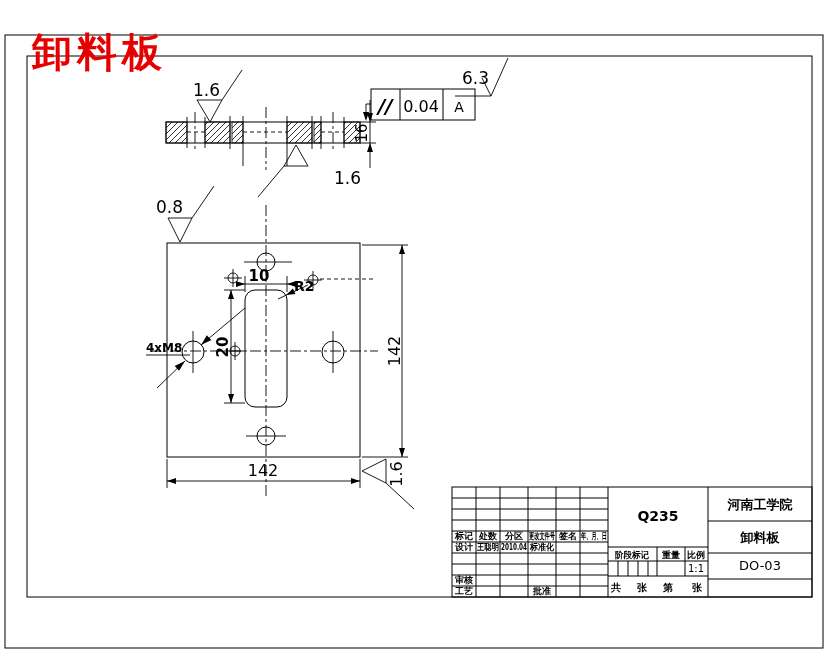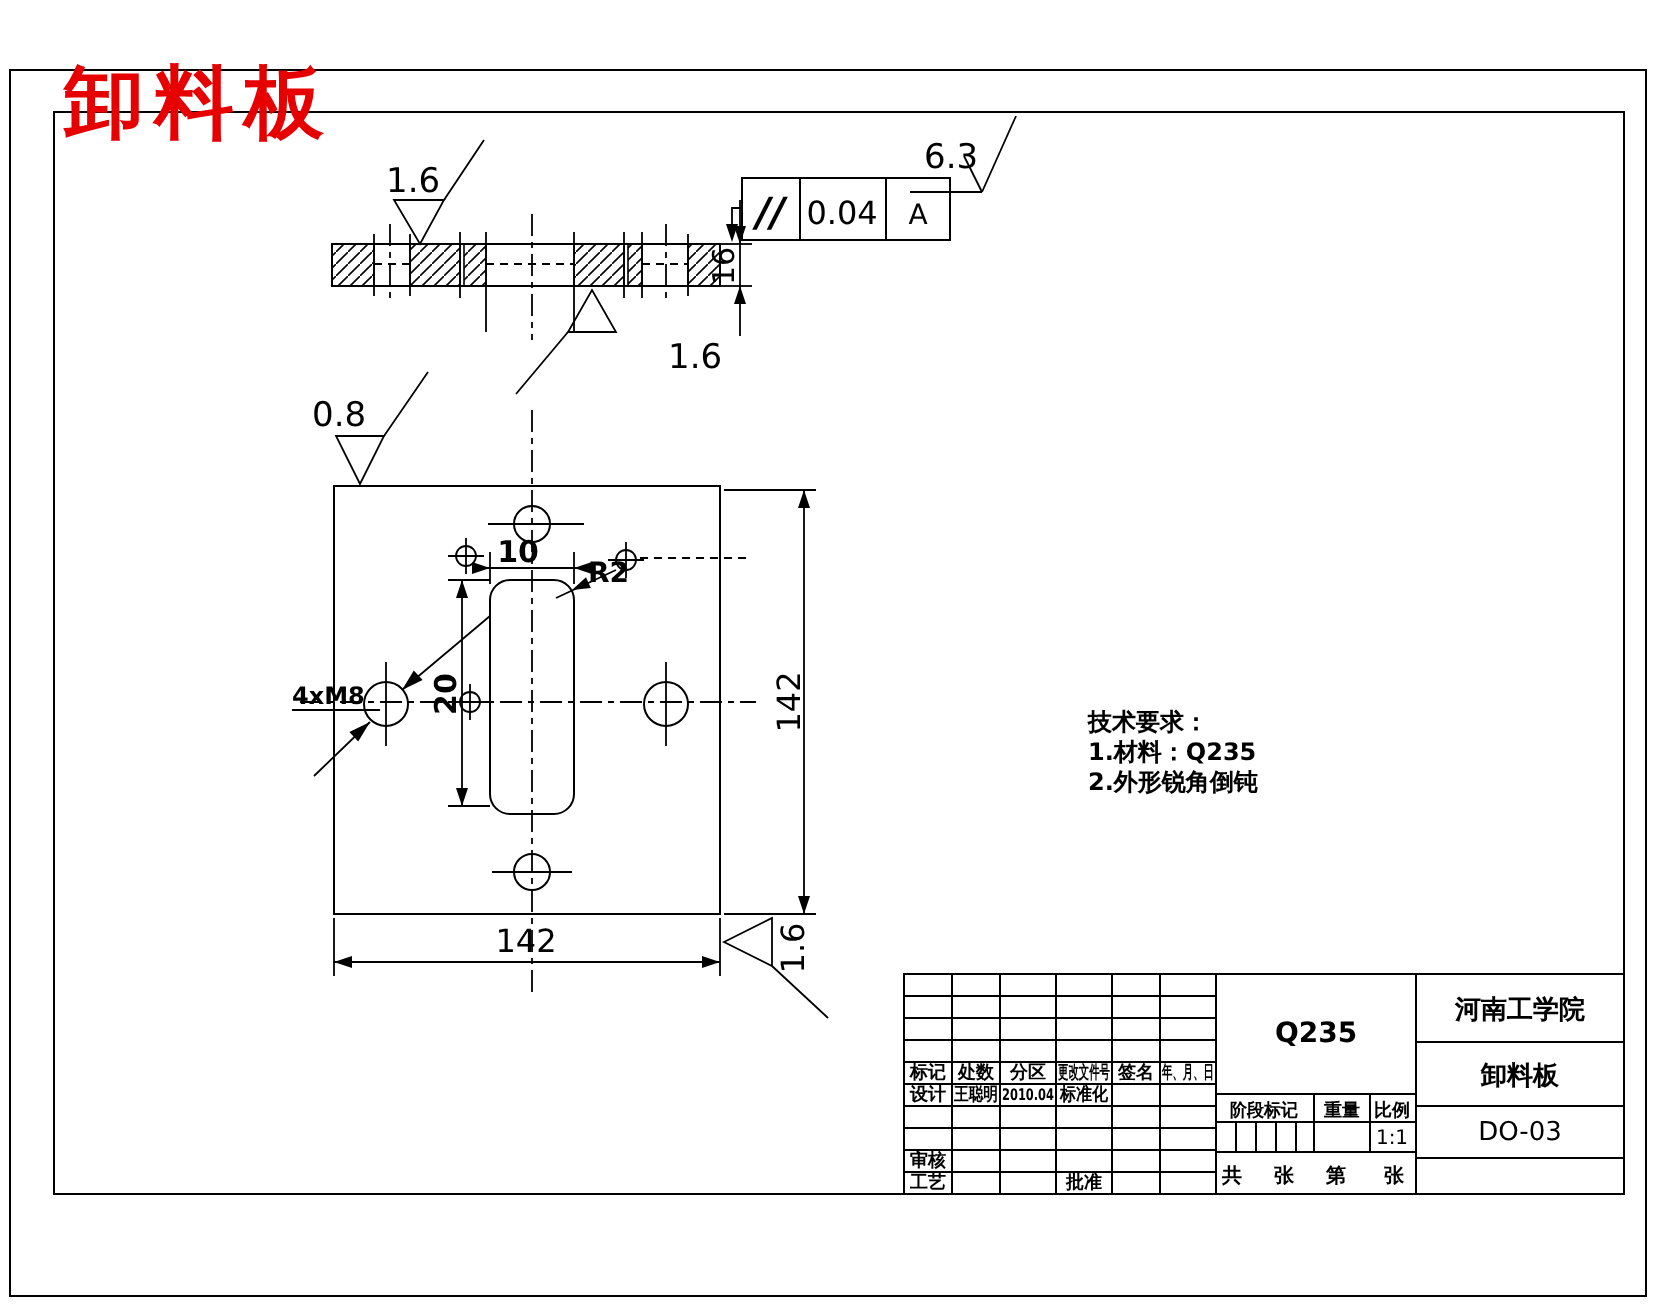--- a/index.html
+++ b/index.html
@@ -252,19 +252,14 @@
       <text font-size="10" text-anchor="middle" x="696" y="572">1:1</text>
       <text font-size="10" font-weight="bold" text-anchor="middle" x="616" y="591">共</text>
       <text font-size="10" font-weight="bold" text-anchor="middle" x="642" y="591">张</text>
       <text font-size="10" font-weight="bold" text-anchor="middle" x="668" y="591">第</text>
       <text font-size="10" font-weight="bold" text-anchor="middle" x="697" y="591">张</text>
     </g>
   </svg>
 
   <div class="stamp">卸料板</div>
 
-  <div class="techreq">
-    <div>技术要求：</div>
-    <div>1.材料：Q235</div>
-    <div>2.外形锐角倒钝</div>
-  </div>
 
 </div>
 
 </body></html>

